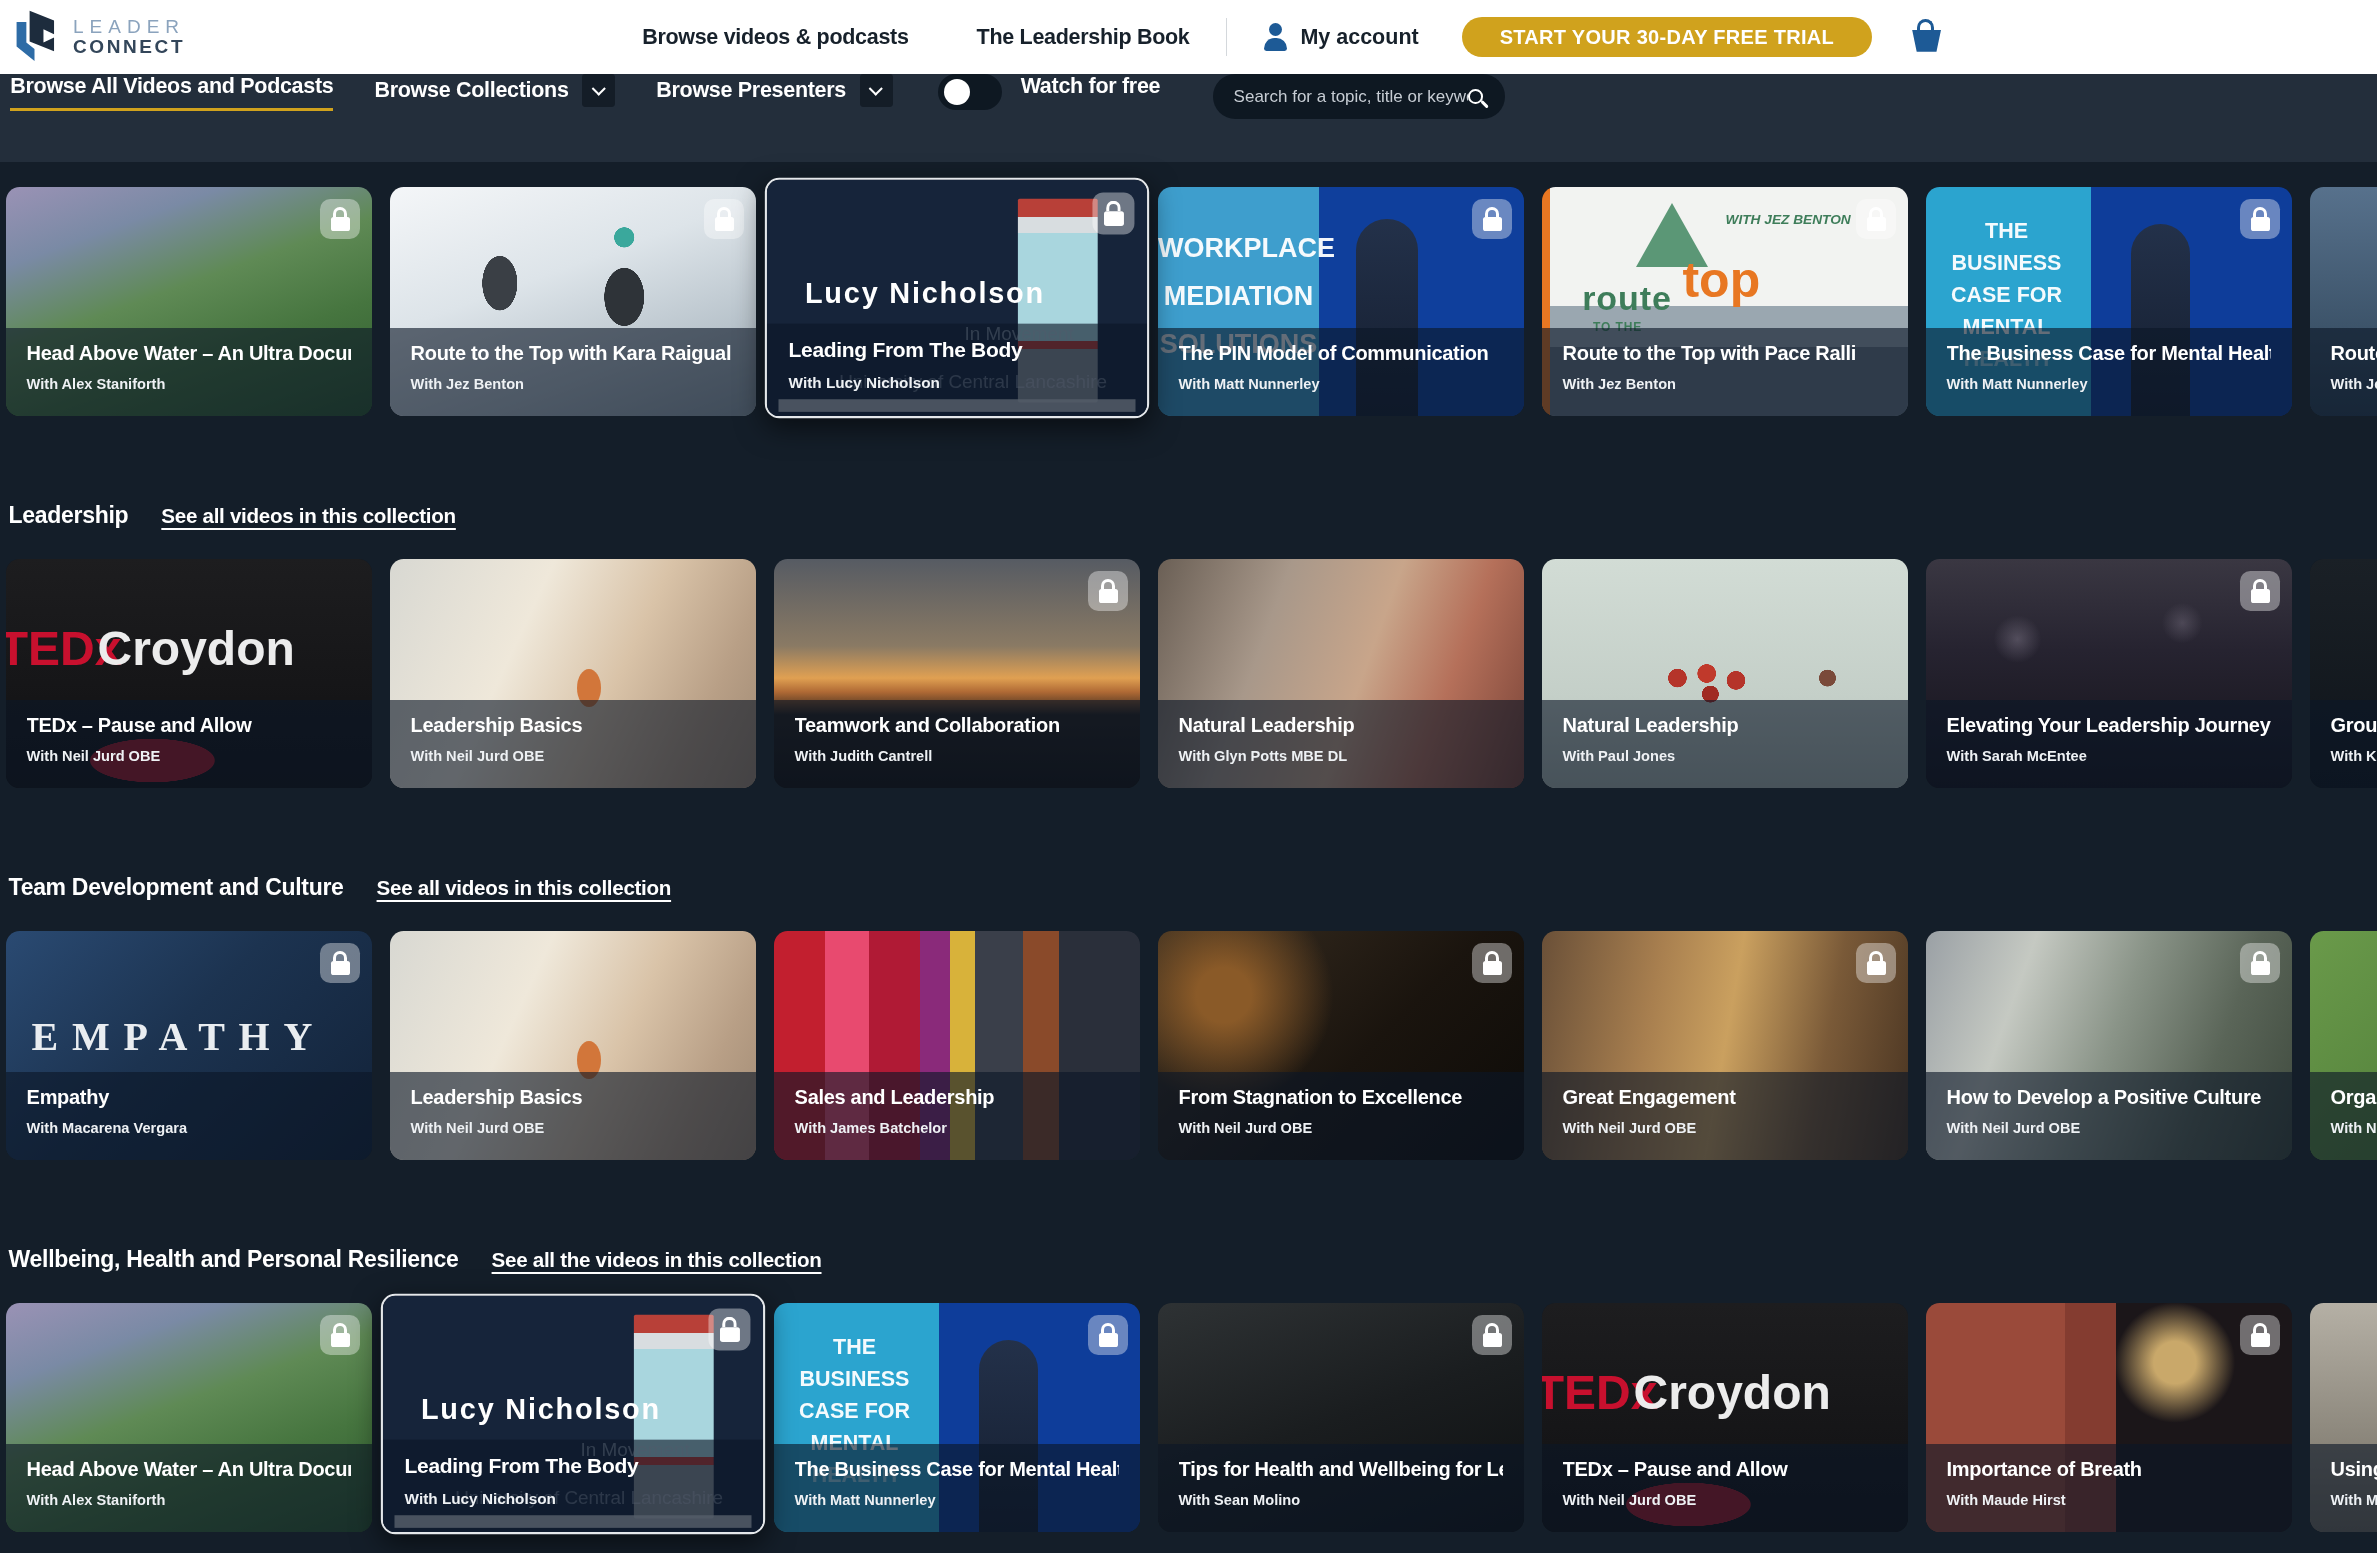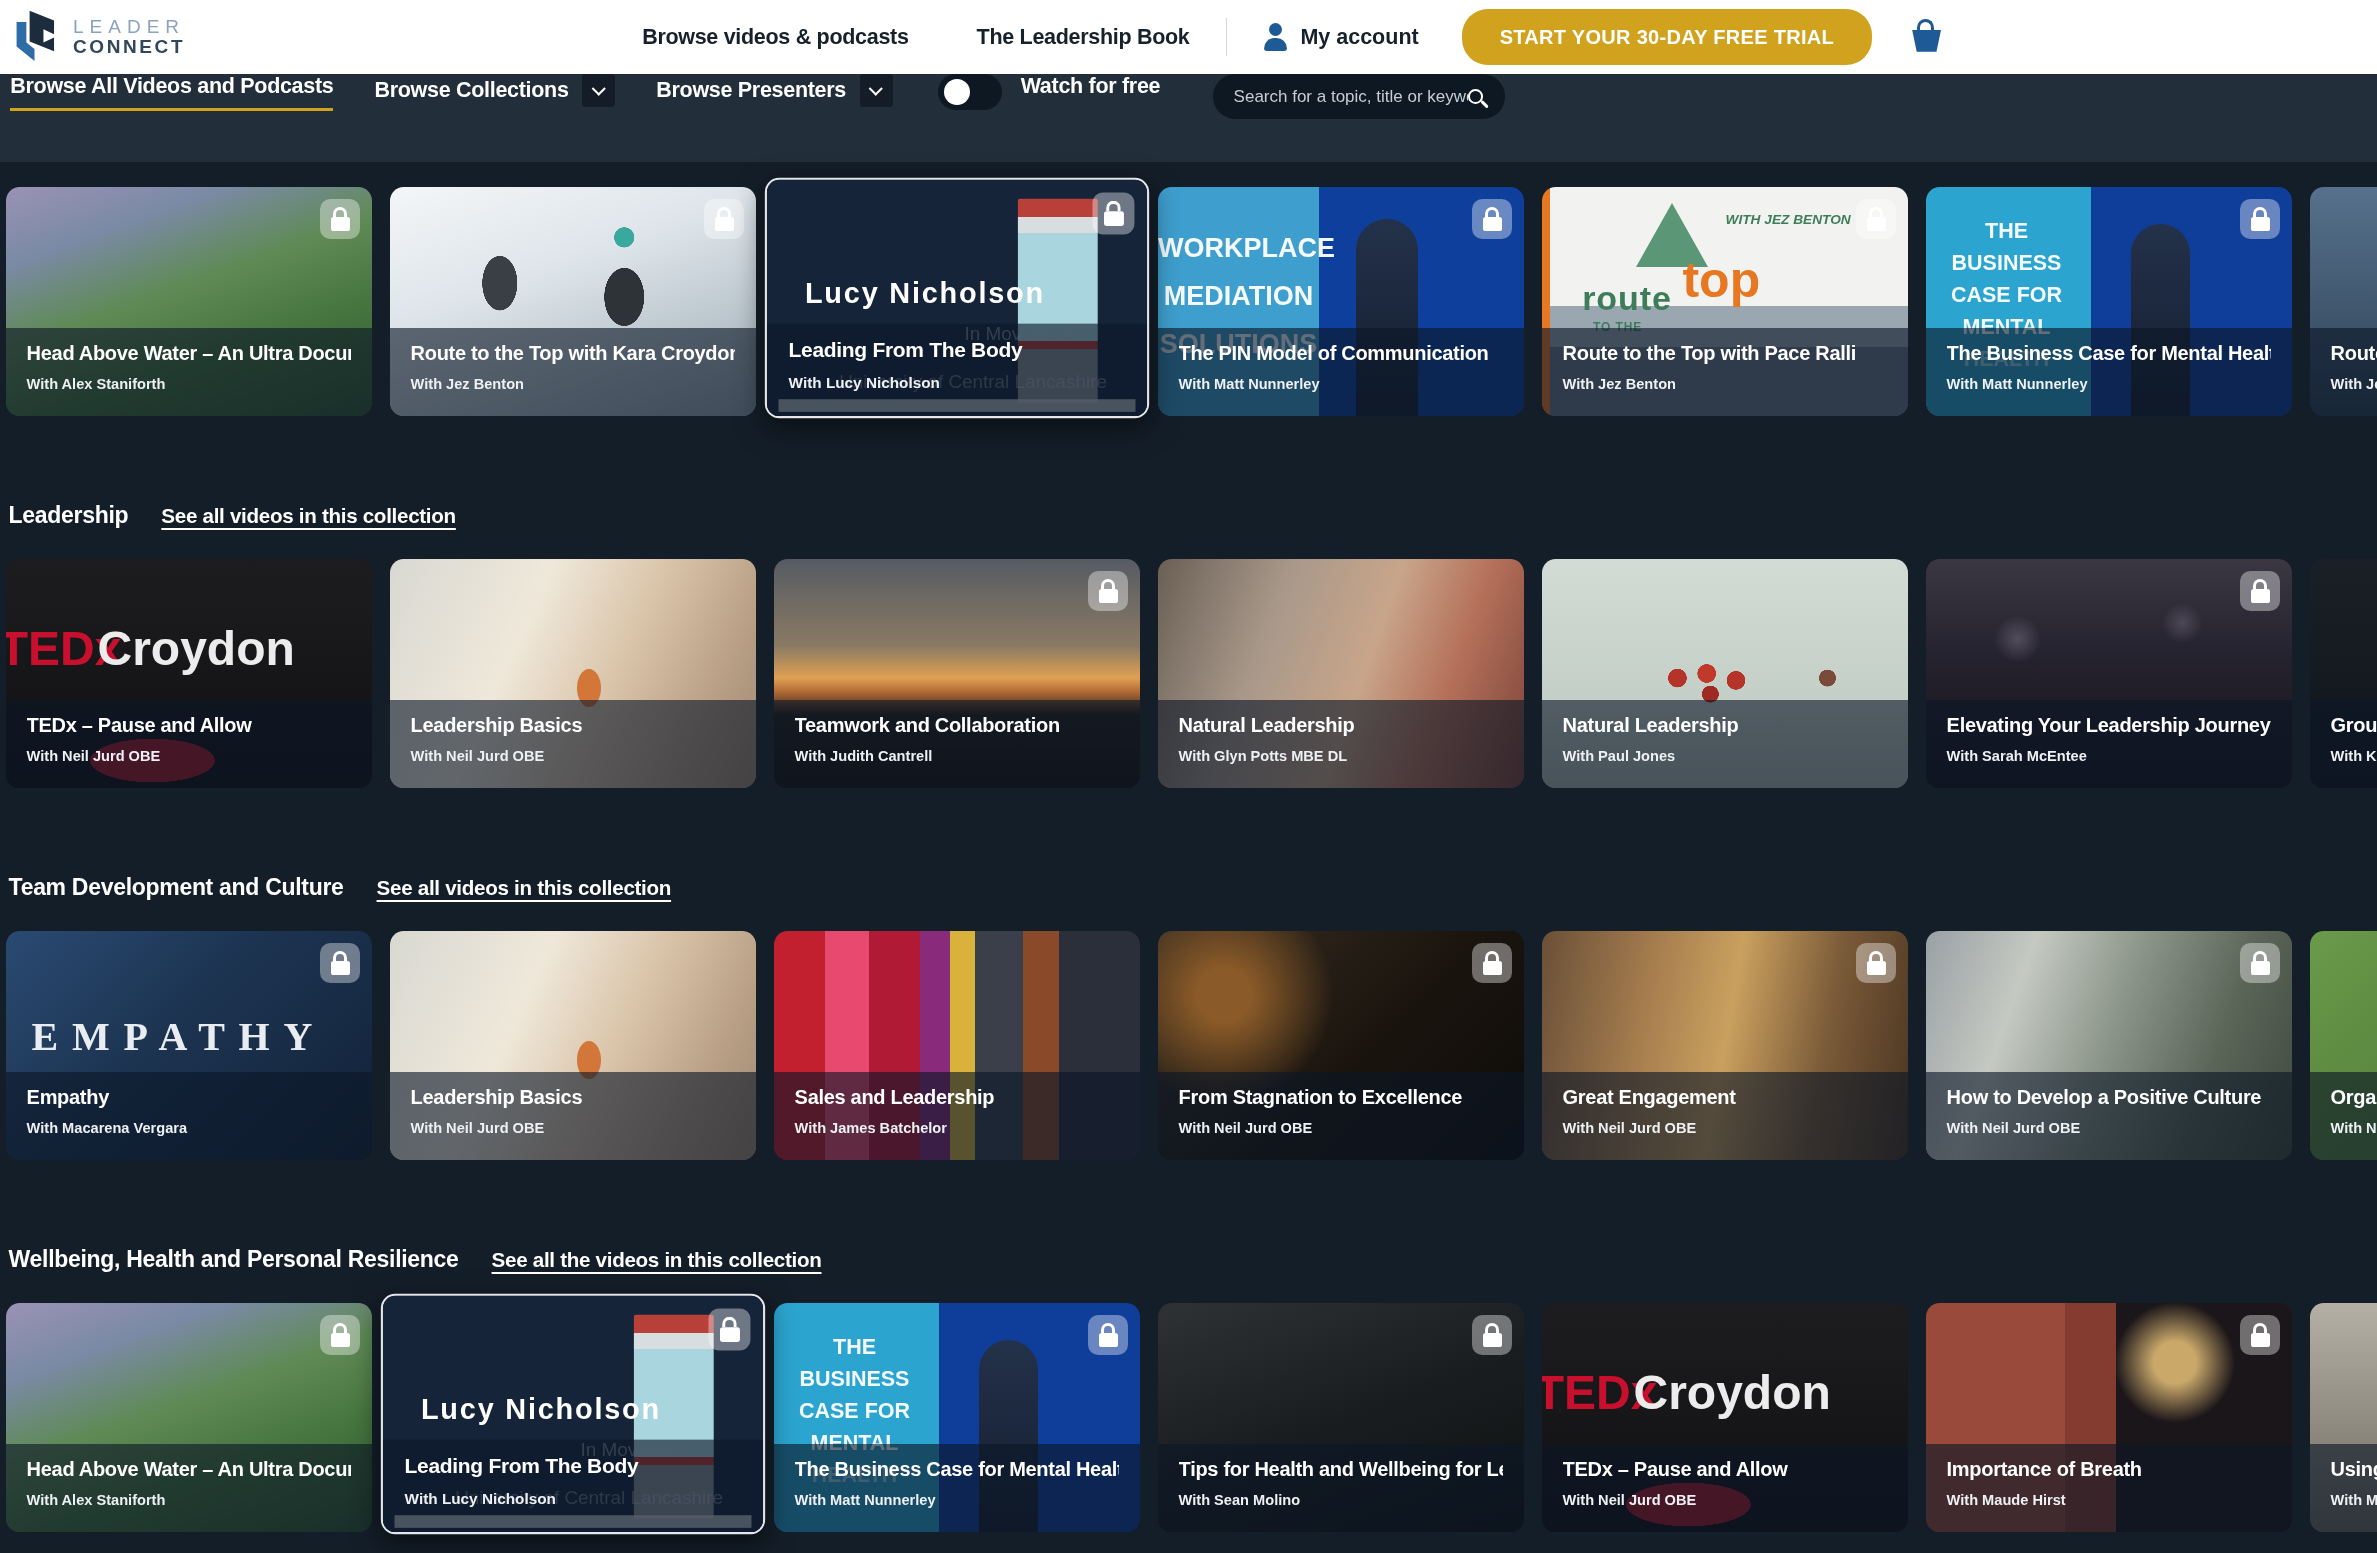--- a/index.html
+++ b/index.html
@@ -13,21 +13,21 @@
   .logo-text { display:flex; flex-direction:column; line-height:1.05; }
   .logo-line1 { font-size:19px; letter-spacing:6px; color:#8ba3bd; font-weight:400; }
   .logo-line2 { font-size:19px; letter-spacing:2.6px; color:#33465a; font-weight:700; }
   .header-nav { margin-left:430px; display:flex; gap:41px; align-items:center; }
   .header-nav a { font-size:21.5px; font-weight:700; color:#17212b; text-decoration:none; letter-spacing:-0.3px; cursor:pointer;margin-left:27px; }
   .vdiv { width:0.9px; height:38px; background:#d4d8dc; margin:0 36px; }
   .account { display:flex; align-items:center; gap:12px; font-size:21.5px; font-weight:700; color:#17212b; cursor:pointer; }
   .user-icon { display:inline-flex; flex-direction:column; align-items:center; width:26px; }
   .user-icon::before { content:''; width:13px; height:13px; border-radius:50%; background:#1d5a96; }
   .user-icon::after { content:''; width:23px; height:13.7px; border-radius:11.2px 11.2px 2.6px 2.6px; background:#1d5a96; margin-top:1.7px; }
-  .trial-btn { margin-left:43px; height:56px; padding:0 38px; border:none; border-radius:26px;
+  .trial-btn { margin-left:43px; height:40px; padding:0 38px; border:none; border-radius:26px;
     background:#d0a21d; color:#fff; font-family:"Liberation Sans",sans-serif; font-size:20px; font-weight:700; letter-spacing:0.3px; cursor:pointer; }
   .basket { margin-left:40px; position:relative; width:29px; height:22.3px; background:#1d5a96; display:inline-block;
     clip-path:polygon(0 0,100% 0,84% 100%,16% 100%); cursor:pointer; }
   .basket-wrap { position:relative; margin-left:40px; cursor:pointer; }
   .basket-wrap .basket { margin-left:0; margin-top:10.3px; }
   .basket-handle { position:absolute; top:0; left:5.2px; width:17px; height:12px; border:3.4px solid #1d5a96; border-bottom:none; border-radius:8.6px 8.6px 0 0; }
 
   
   .navbar { height:88px; background:#232e3b; display:flex; align-items:flex-start; padding-left:10.3px; }
   .nb-active { font-size:21.5px; font-weight:700; color:#fff; text-decoration:none; position:relative; letter-spacing:-0.3px; cursor:pointer; }
@@ -217,21 +217,21 @@
   </article>
         <article class="card thumb--snow">
     <div class="thumb">
             <div class="thumb-text"></div>
           </div>
     <div class="lock-badge">
       <span class="lock-shackle"></span>
       <span class="lock-body"></span>
     </div>
     <div class="card-overlay">
-      <div class="card-title">Route to the Top with Kara Croydon</div>
+      <div class="card-title">Route to the Top with Kara Raigual</div>
       <div class="card-presenter">With Jez Benton</div>
     </div>
   </article>
         <article class="card thumb--lucy elevated">
     <div class="thumb">
             <div class="thumb-text">
               <span class="lucy-name">Lucy Nicholson</span>
               <span class="lucy-sub1">In Movement</span>
               <span class="lucy-sub2">University of Central Lancashire</span>
             </div>

